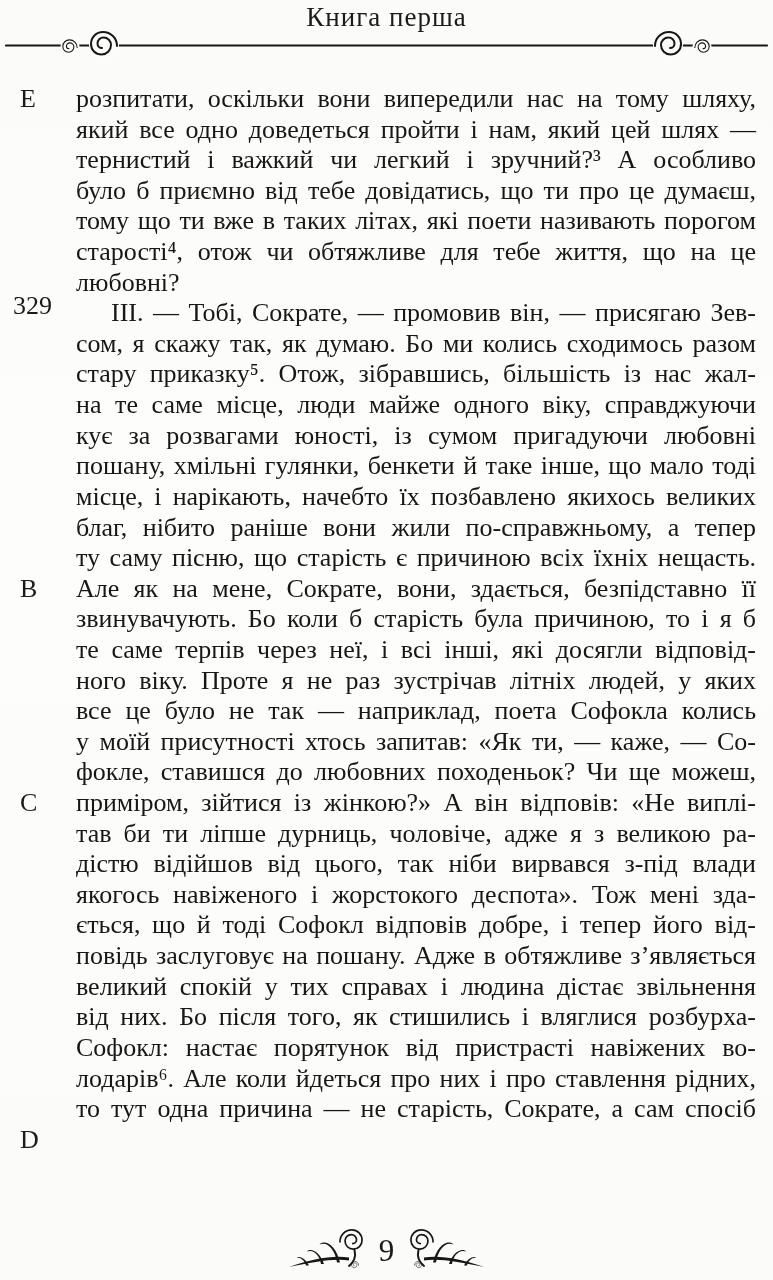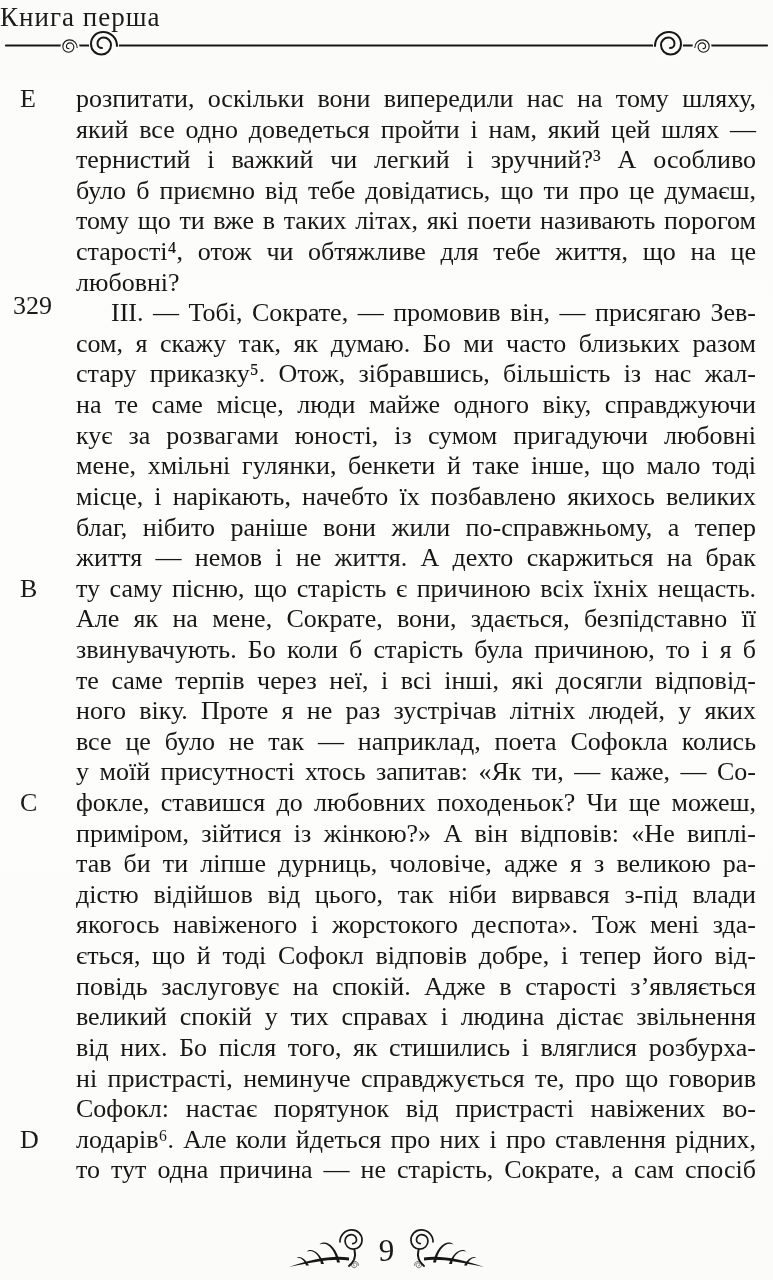--- a/index.html
+++ b/index.html
@@ -9,20 +9,21 @@
     height: 1280px;
     margin: 0 auto;
     background: linear-gradient(180deg, #fbfbfa 0%, #fdfdfc 40%, #fbfbf9 100%);
     color: #171717;
     font-family: "Liberation Serif", "DejaVu Serif", serif;
     overflow: hidden;
   }
   .running-head {
     position: absolute;
     top: 2px; left: 0; right: 0;
+    text-align: center;
     font-size: 27px;
     letter-spacing: 1px;
     color: #1b1b1b;
   }
   .head-rule { position: absolute; top: 28px; left: 0; }
   .text-column {
     position: absolute;
     left: 76px; top: 84px; width: 680px;
     font-size: 26px;
   }
@@ -98,45 +99,43 @@
         <div class="tline">розпитати, оскільки вони випередили нас на тому шляху,</div>
         <div class="tline">який все одно доведеться пройти і нам, який цей шлях —</div>
         <div class="tline">тернистий і важкий чи легкий і зручний?³ А особливо</div>
         <div class="tline">було б приємно від тебе довідатись, що ти про це думаєш,</div>
         <div class="tline">тому що ти вже в таких літах, які поети називають порогом</div>
         <div class="tline">старості⁴, отож чи обтяжливе для тебе життя, що на це</div>
         <div class="tline noj">любовні?</div>
       </div>
       <div class="para">
         <div class="tline indent">III. — Тобі, Сократе, — промовив він, — присягаю Зев-</div>
-        <div class="tline">сом, я скажу так, як думаю. Бо ми часто близьких разом</div>
+        <div class="tline">сом, я скажу так, як думаю. Бо ми колись сходимось разом</div>
         <div class="tline">стару приказку⁵. Отож, зібравшись, більшість із нас жал-</div>
         <div class="tline">на те саме місце, люди майже одного віку, справджуючи</div>
         <div class="tline">кує за розвагами юності, із сумом пригадуючи любовні</div>
-        <div class="tline">мене, хмільні гулянки, бенкети й таке інше, що мало тоді</div>
+        <div class="tline">пошану, хмільні гулянки, бенкети й таке інше, що мало тоді</div>
         <div class="tline">місце, і нарікають, начебто їх позбавлено якихось великих</div>
         <div class="tline">благ, нібито раніше вони жили по-справжньому, а тепер</div>
-        <div class="tline">життя — немов і не життя. А дехто скаржиться на брак</div>
         <div class="tline">ту саму пісню, що старість є причиною всіх їхніх нещасть.</div>
         <div class="tline">Але як на мене, Сократе, вони, здається, безпідставно її</div>
         <div class="tline">звинувачують. Бо коли б старість була причиною, то і я б</div>
         <div class="tline">те саме терпів через неї, і всі інші, які досягли відповід-</div>
         <div class="tline">ного віку. Проте я не раз зустрічав літніх людей, у яких</div>
         <div class="tline">все це було не так — наприклад, поета Софокла колись</div>
         <div class="tline">у моїй присутності хтось запитав: «Як ти, — каже, — Со-</div>
         <div class="tline">фокле, ставишся до любовних походеньок? Чи ще можеш,</div>
         <div class="tline">приміром, зійтися із жінкою?» А він відповів: «Не виплі-</div>
         <div class="tline">тав би ти ліпше дурниць, чоловіче, адже я з великою ра-</div>
         <div class="tline">дістю відійшов від цього, так ніби вирвався з-під влади</div>
         <div class="tline">якогось навіженого і жорстокого деспота». Тож мені зда-</div>
         <div class="tline">ється, що й тоді Софокл відповів добре, і тепер його від-</div>
-        <div class="tline">повідь заслуговує на спокій. Адже в старості з’являється</div>
+        <div class="tline">повідь заслуговує на пошану. Адже в обтяжливе з’являється</div>
         <div class="tline">великий спокій у тих справах і людина дістає звільнення</div>
         <div class="tline">від них. Бо після того, як стишились і вляглися розбурха-</div>
-        <div class="tline">ні пристрасті, неминуче справджується те, про що говорив</div>
         <div class="tline">Софокл: настає порятунок від пристрасті навіжених во-</div>
         <div class="tline">лодарів⁶. Але коли йдеться про них і про ставлення рідних,</div>
         <div class="tline">то тут одна причина — не старість, Сократе, а сам спосіб</div>
       </div>
     </div>
 
   <div class="page-footer">
     <svg width="78" height="46" viewBox="0 0 78 46">
       <g fill="#171717" stroke="none">
         <path d="M2,41 C24,33 46,29 62,31.5 L62,34.5 C46,32 26,36.5 2,41 Z"></path>

